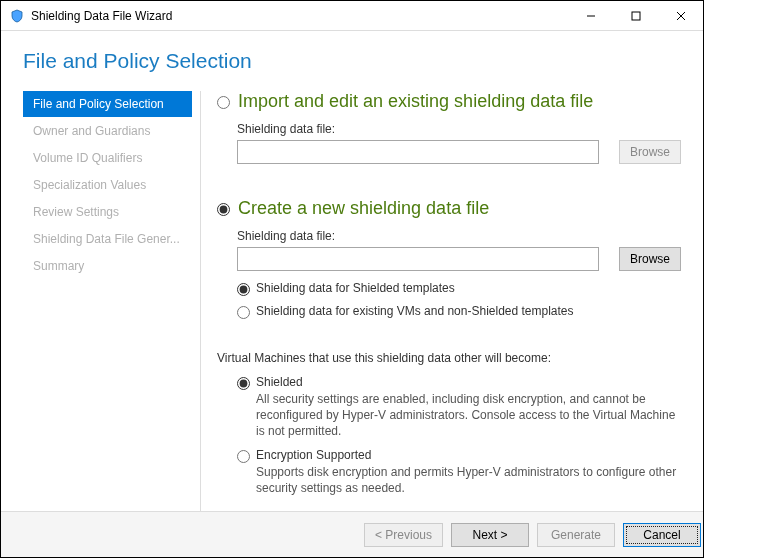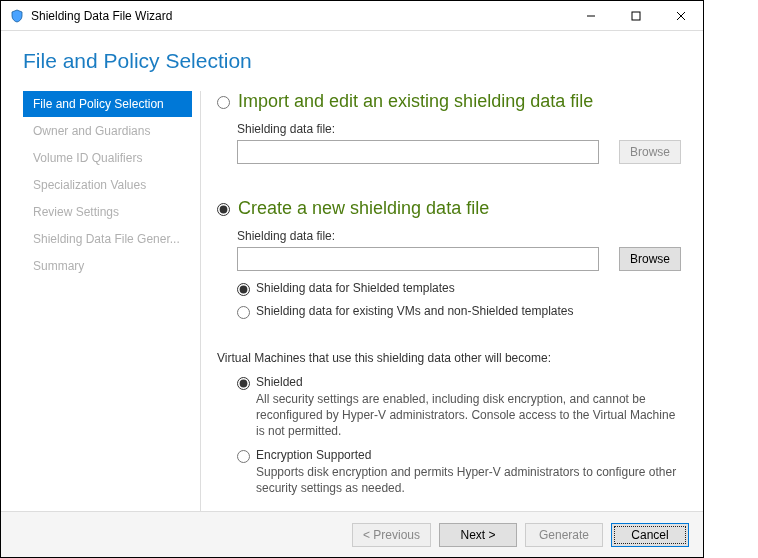--- a/index.html
+++ b/index.html
@@ -25,21 +25,21 @@
     .text-input { flex: 1; height: 24px; border: 1px solid #a7a7a7; padding: 2px 4px; font-size: 12px; background: #fff; }
     .text-input[disabled] { background: #fff; color: #888; }
     .btn { min-width: 60px; height: 24px; padding: 0 10px; font-size: 12px; border: 1px solid #adadad; background: #e1e1e1; color: #000; cursor: default; }
     .btn[disabled] { color: #888; background: #efefef; border-color: #ccc; }
     .sub-radio { display: flex; align-items: flex-start; margin-left: 20px; margin-bottom: 8px; font-size: 12px; color: #333; }
     .sub-radio input { margin-right: 6px; margin-top: 2px; flex-shrink: 0; }
     .sub-radio .desc { color: #555; font-size: 12px; margin-top: 2px; line-height: 1.35; }
     .section-gap { height: 24px; }
     .info-text { font-size: 12px; color: #333; margin-bottom: 10px; }
     .radio { width: 13px; height: 13px; }
-    .footer { height: 46px; border-top: 1px solid #ddd; display: flex; align-items: center; justify-content: flex-end; padding: 0 14px; gap: 8px; background: #f5f5f5; }
+    .footer { height: 46px; border-top: 1px solid #ddd; display: flex; align-items: center; justify-content: flex-end; padding: 0 2px; gap: 8px; background: #f5f5f5; }
     .footer .btn { min-width: 78px; }
     .footer .btn.focus { border: 1px solid #0078d7; outline: 1px dotted #222; outline-offset: -4px; background: #e1e1e1; }
     input[type=radio] { accent-color: #333; }
   </style>
 </head>
 <body>
 
 <div class="window">
   <div class="titlebar">
     <span class="titlebar-icon">

